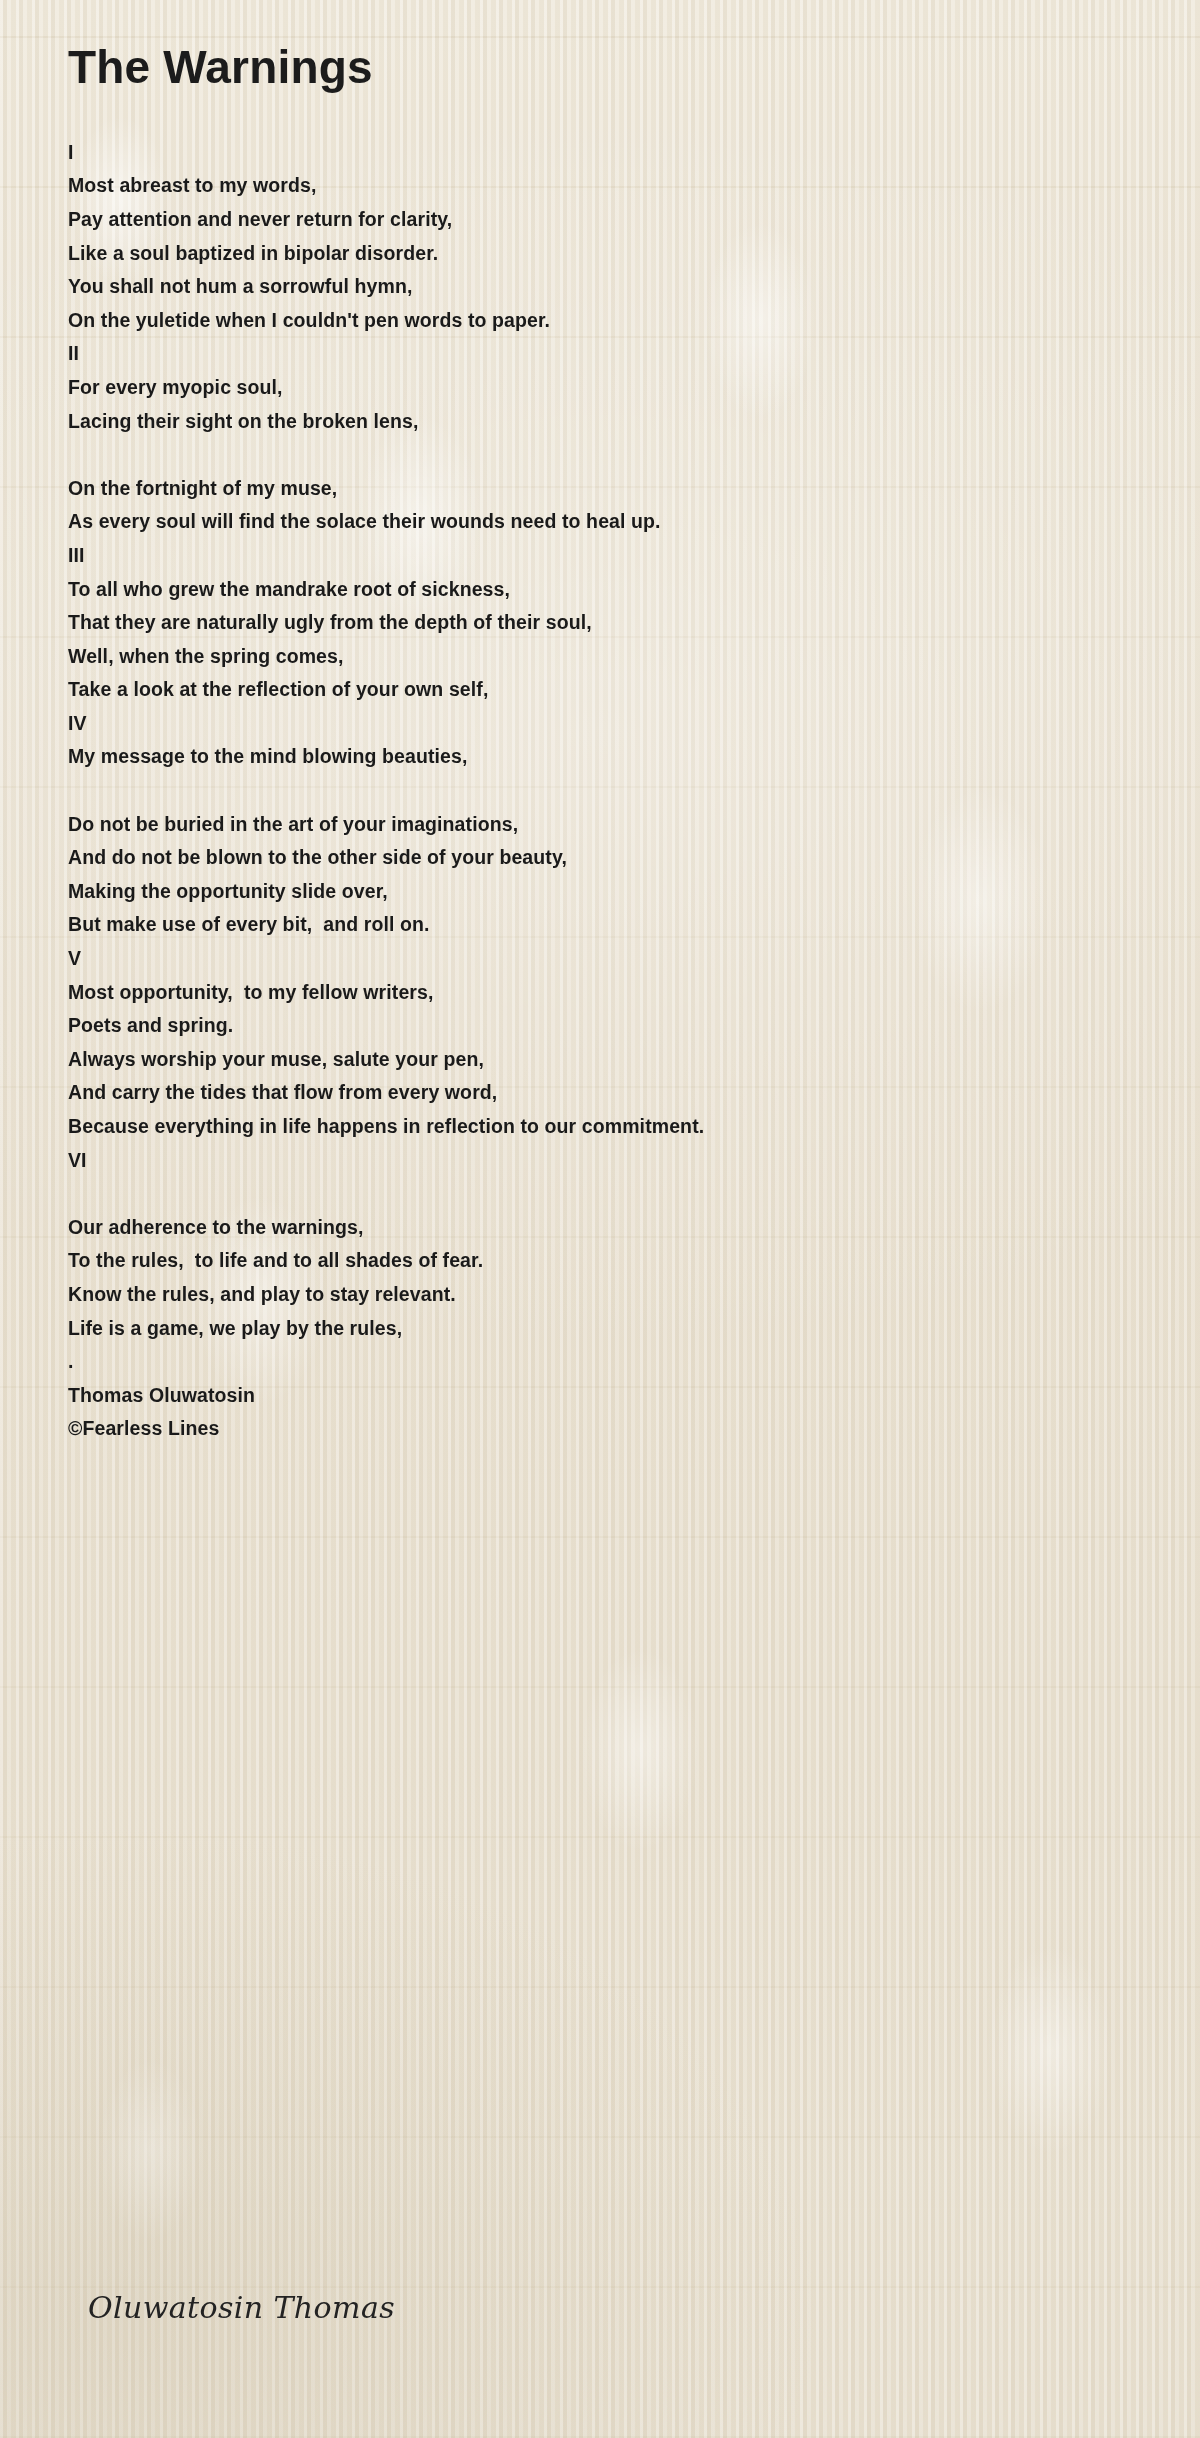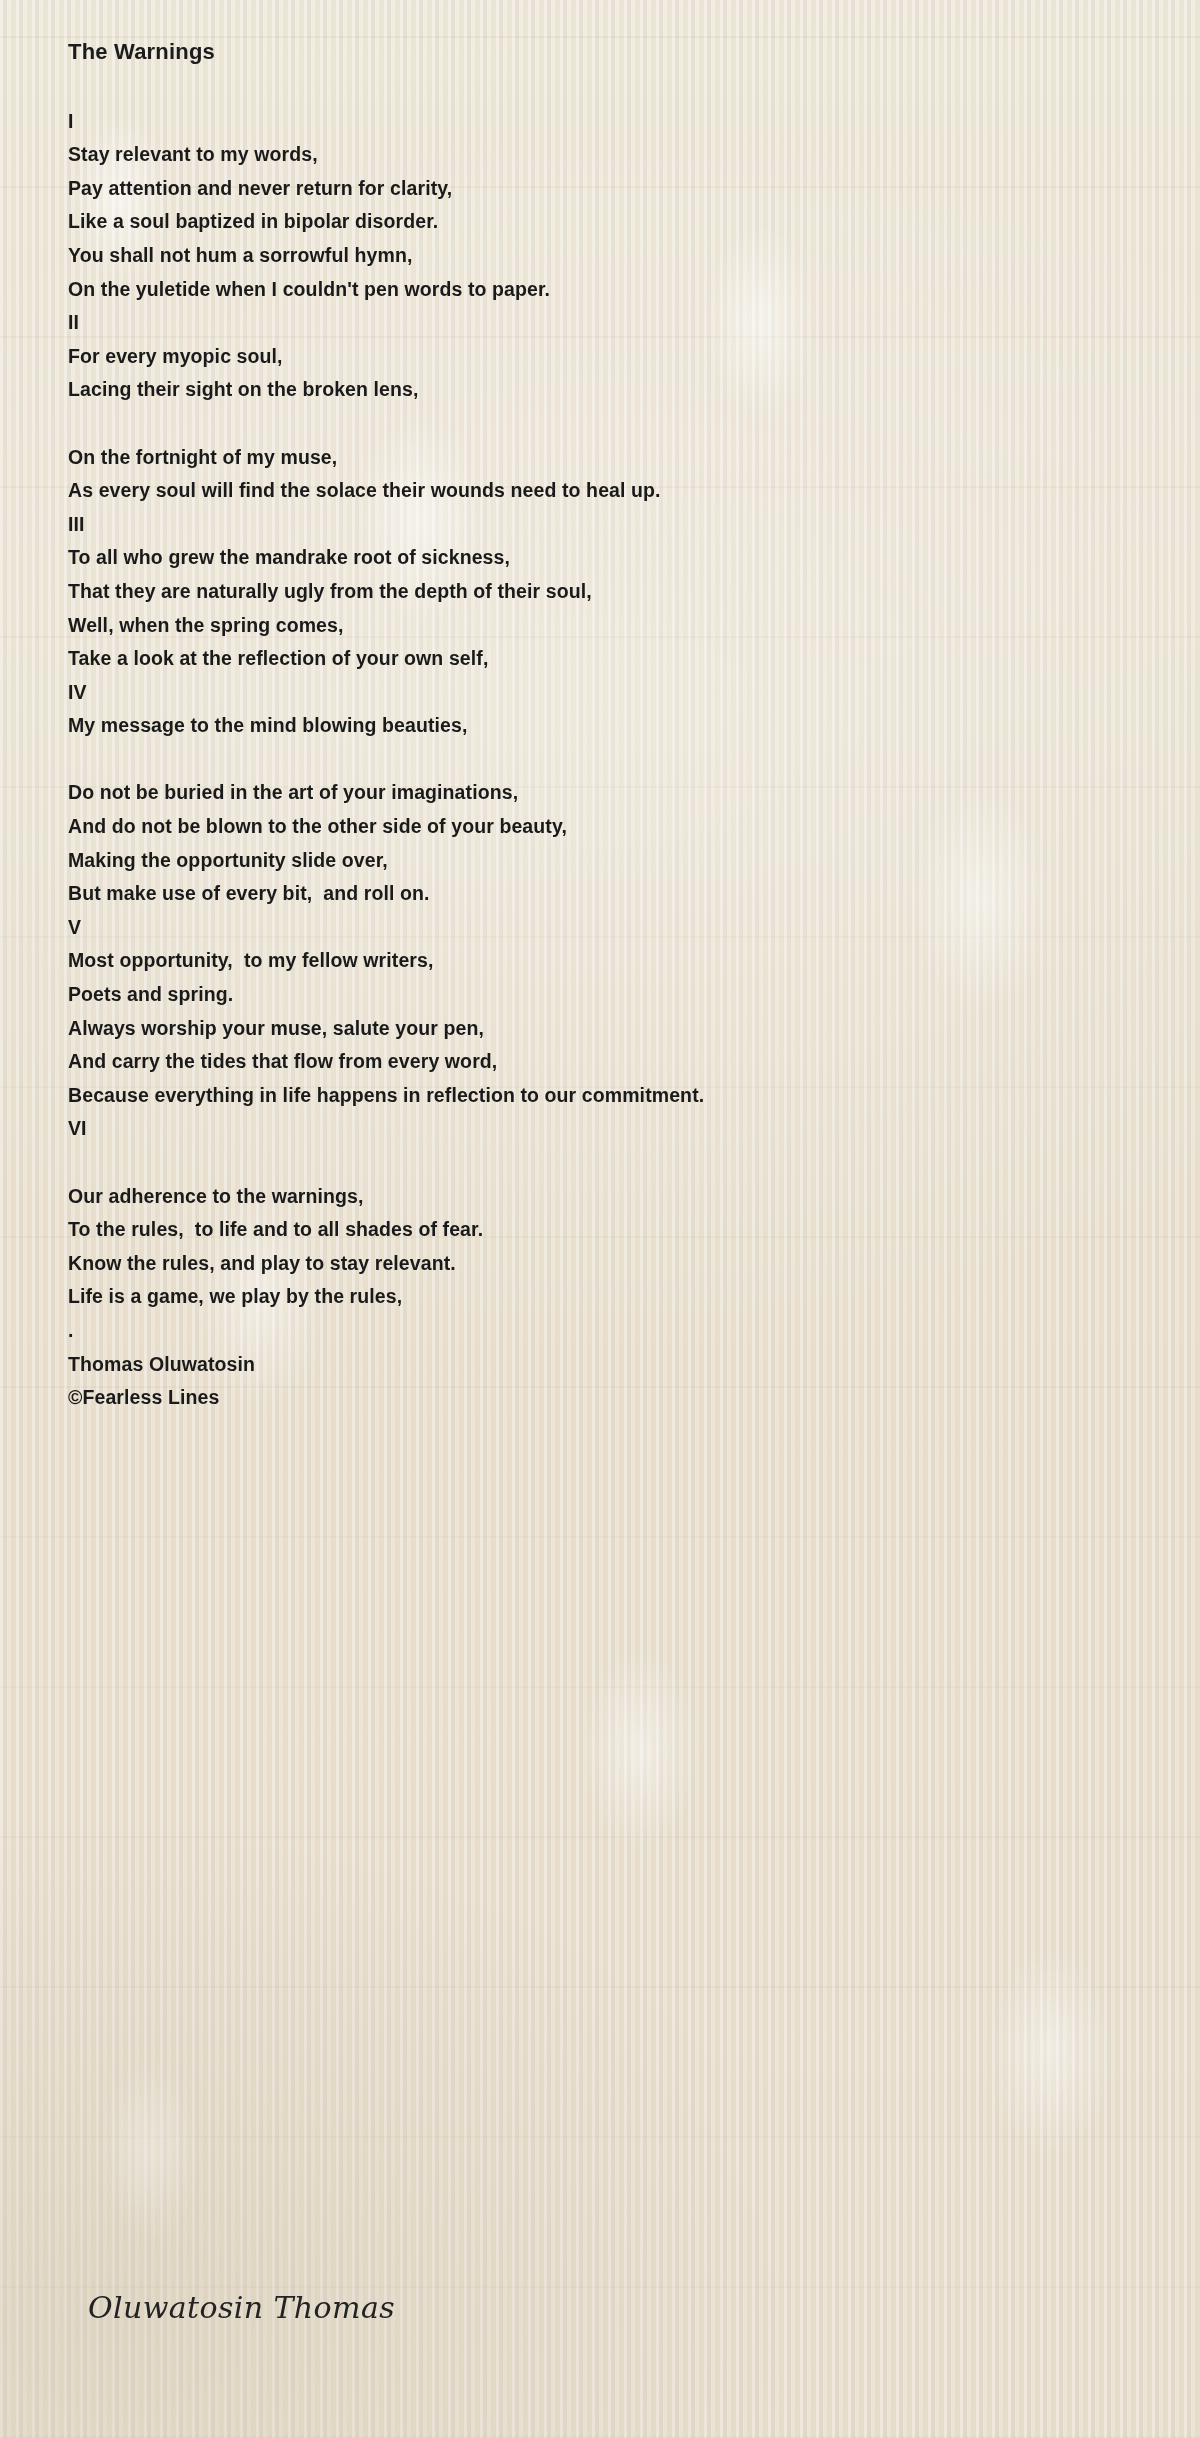--- a/index.html
+++ b/index.html
@@ -56,21 +56,21 @@
     pointer-events: none;
     background:
       radial-gradient(ellipse 1400px 900px at 50% 30%, rgba(255,255,255,0.25), rgba(255,255,255,0) 70%),
       radial-gradient(ellipse 1000px 700px at 10% 95%, rgba(196,184,158,0.25), rgba(196,184,158,0) 70%);
   }
   .content {
     position: relative;
     padding: 38px 60px 0 68px;
   }
   .poem-title {
-    font-size: 22px;
+    font-size: 46px;
     font-weight: bold;
     color: #1c1c1c;
     letter-spacing: 0.2px;
     margin: 0 0 0 0;
     line-height: 1.3;
   }
   .poem-body {
     margin-top: 38px;
   }
   .line {
@@ -99,21 +99,21 @@
 <body>
 
 <div class="page">
   <div class="paper-overlay"></div>
 
   <div class="content">
     <h1 class="poem-title">The Warnings</h1>
 
     <div class="poem-body">
         <div class="line">I</div>
-        <div class="line">Stay relevant to my words,</div>
+        <div class="line">Most abreast to my words,</div>
         <div class="line">Pay attention and never return for clarity,</div>
         <div class="line">Like a soul baptized in bipolar disorder.</div>
         <div class="line">You shall not hum a sorrowful hymn,</div>
         <div class="line">On the yuletide when I couldn't pen words to paper.</div>
         <div class="line">II</div>
         <div class="line">For every myopic soul,</div>
         <div class="line">Lacing their sight on the broken lens,</div>
         <div class="line blank"></div>
         <div class="line">On the fortnight of my muse,</div>
         <div class="line">As every soul will find the solace their wounds need to heal up.</div>

